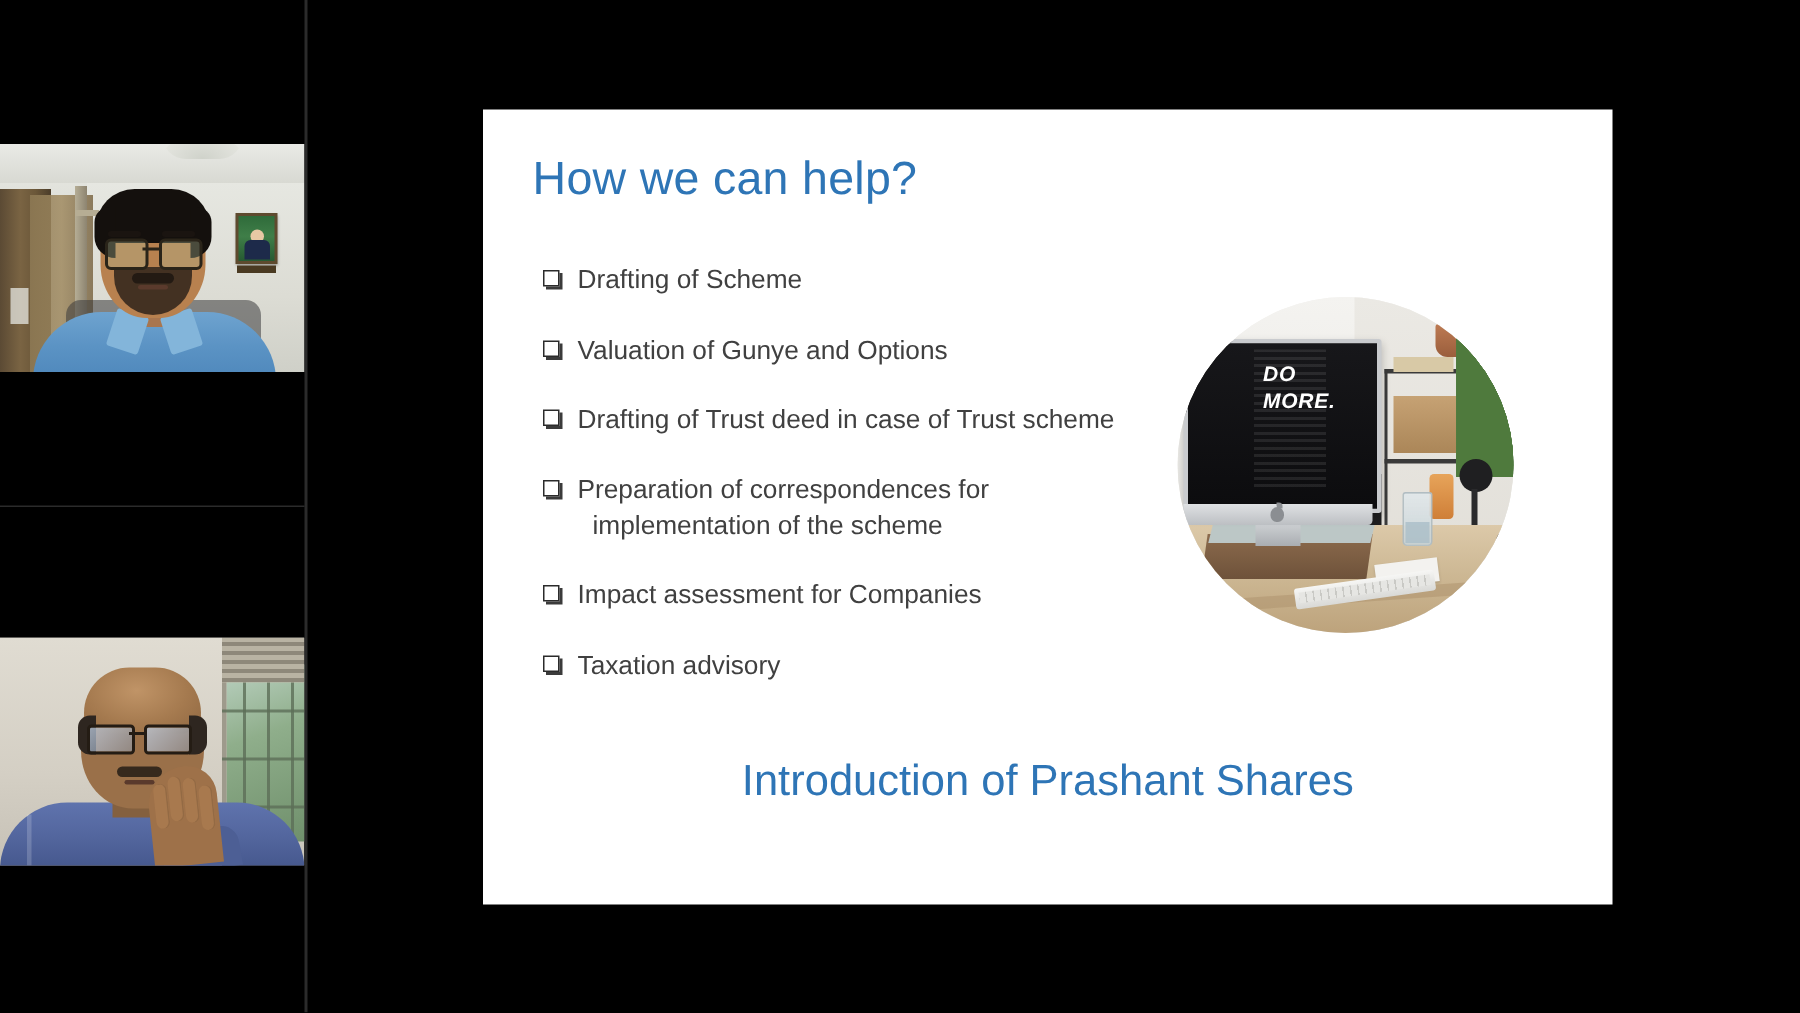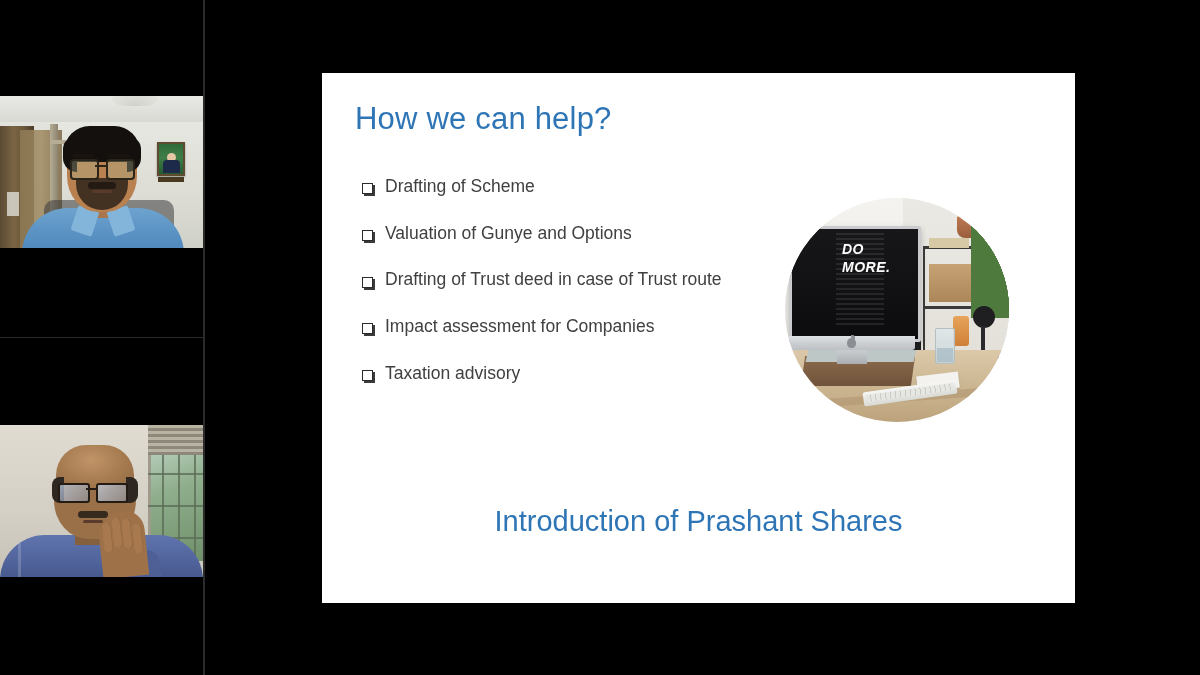--- a/index.html
+++ b/index.html
@@ -336,21 +336,21 @@
   
   #bullets {
     position: absolute;
     left: 40px;
     top: 102px;
     width: 430px;
   }
   .bullet-row {
     position: relative;
     display: flex;
-    align-items: center;
+    align-items: flex-start;
     margin-bottom: 23px;
     color: #404040;
     font-size: 17.5px;
     line-height: 1.35;
   }
   .bullet-box {
     flex: 0 0 auto;
     position: relative;
     width: 12px;
     height: 12px;
@@ -644,21 +644,28 @@
       <div class="bullet-row">
         <span class="bullet-box"></span>
         <span class="bullet-text">Drafting of Scheme</span>
       </div>
       <div class="bullet-row">
         <span class="bullet-box"></span>
         <span class="bullet-text">Valuation of Gunye and Options</span>
       </div>
       <div class="bullet-row">
         <span class="bullet-box"></span>
-        <span class="bullet-text">Drafting of Trust deed in case of Trust route</span>
+        <span class="bullet-text">Drafting of Trust deed in case of Trust scheme</span>
+      </div>
+      <div class="bullet-row">
+        <span class="bullet-box"></span>
+        <span class="bullet-text">
+          <span>Preparation of correspondences for</span>
+          <span class="cont">implementation of the scheme</span>
+        </span>
       </div>
       <div class="bullet-row">
         <span class="bullet-box"></span>
         <span class="bullet-text">Impact assessment for Companies</span>
       </div>
       <div class="bullet-row">
         <span class="bullet-box"></span>
         <span class="bullet-text">Taxation advisory</span>
       </div>
     </div>

